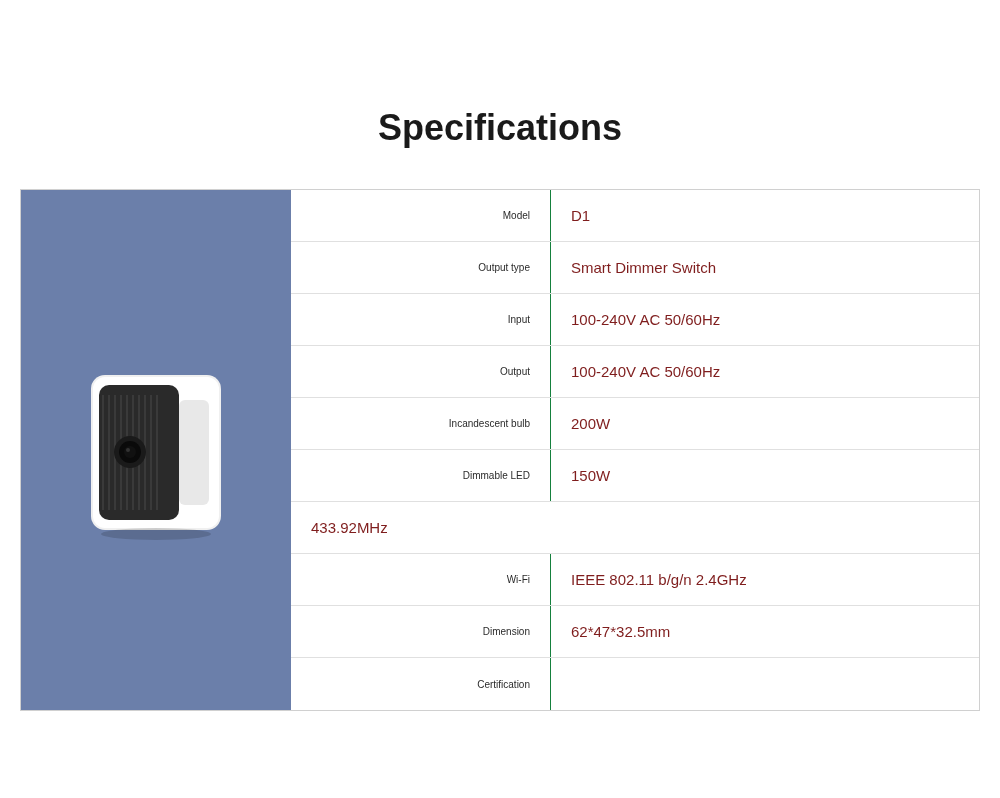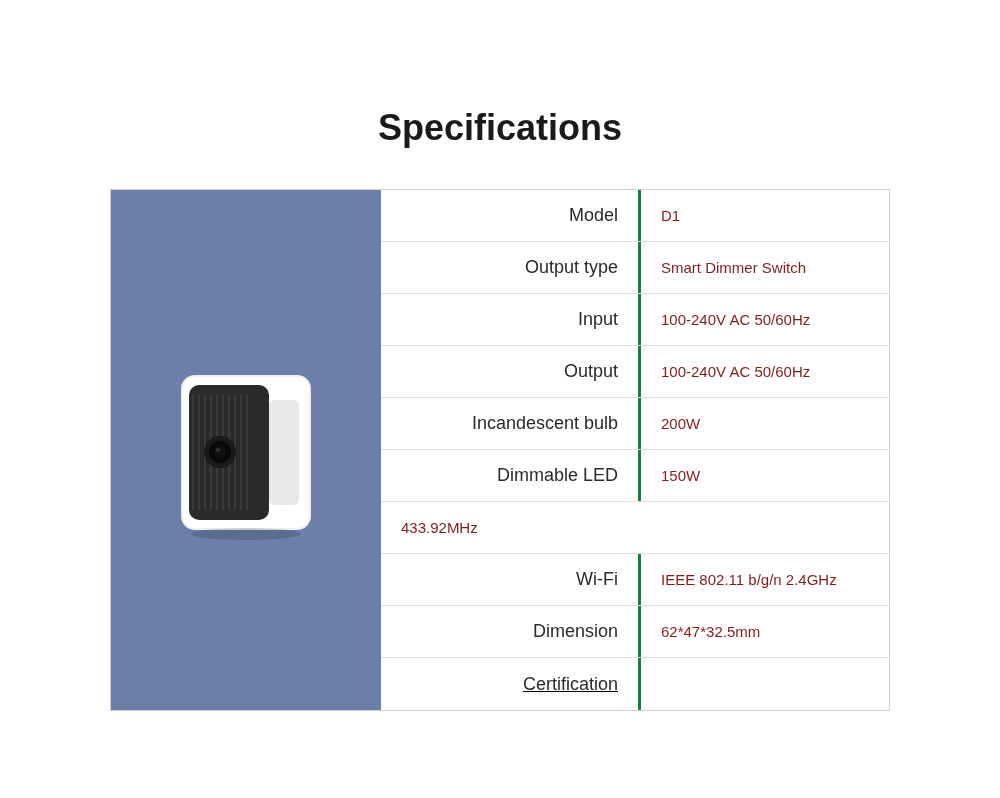--- a/index.html
+++ b/index.html
@@ -12,21 +12,21 @@
       background: #ffffff;
       font-family: -apple-system, BlinkMacSystemFont, 'Segoe UI', Arial, sans-serif;
       display: flex;
       justify-content: center;
       align-items: center;
       min-height: 100vh;
       padding: 20px;
     }
 
     .page-wrapper {
-      width: 780px;
+      width: 960px;
       background: #ffffff;
     }
 
     .page-title {
       text-align: center;
       font-size: 36px;
       font-weight: 800;
       color: #1a1a1a;
       margin-bottom: 30px;
       padding: 20px 0 10px;
@@ -56,35 +56,34 @@
 
     .spec-row {
       display: flex;
       border-bottom: 1px solid #e0e0e0;
       min-height: 52px;
       align-items: stretch;
     }
 
     .spec-row:last-child {
       border-bottom: none;
-      text-decoration: underline;
     }
 
     .spec-label {
       width: 260px;
       min-width: 260px;
       text-align: right;
       padding: 14px 20px 14px 10px;
-      font-size: 18px;
+      font-size: 10px;
       font-weight: 500;
       color: #2a2a2a;
       display: flex;
       align-items: center;
       justify-content: flex-end;
-      border-right: 3px solid #15803d;
+      border-right: 1px solid #15803d;
     }
 
     .spec-value {
       flex: 1;
       padding: 14px 20px;
       font-size: 15px;
       color: #7f1d1d;
       display: flex;
       align-items: center;
     }

